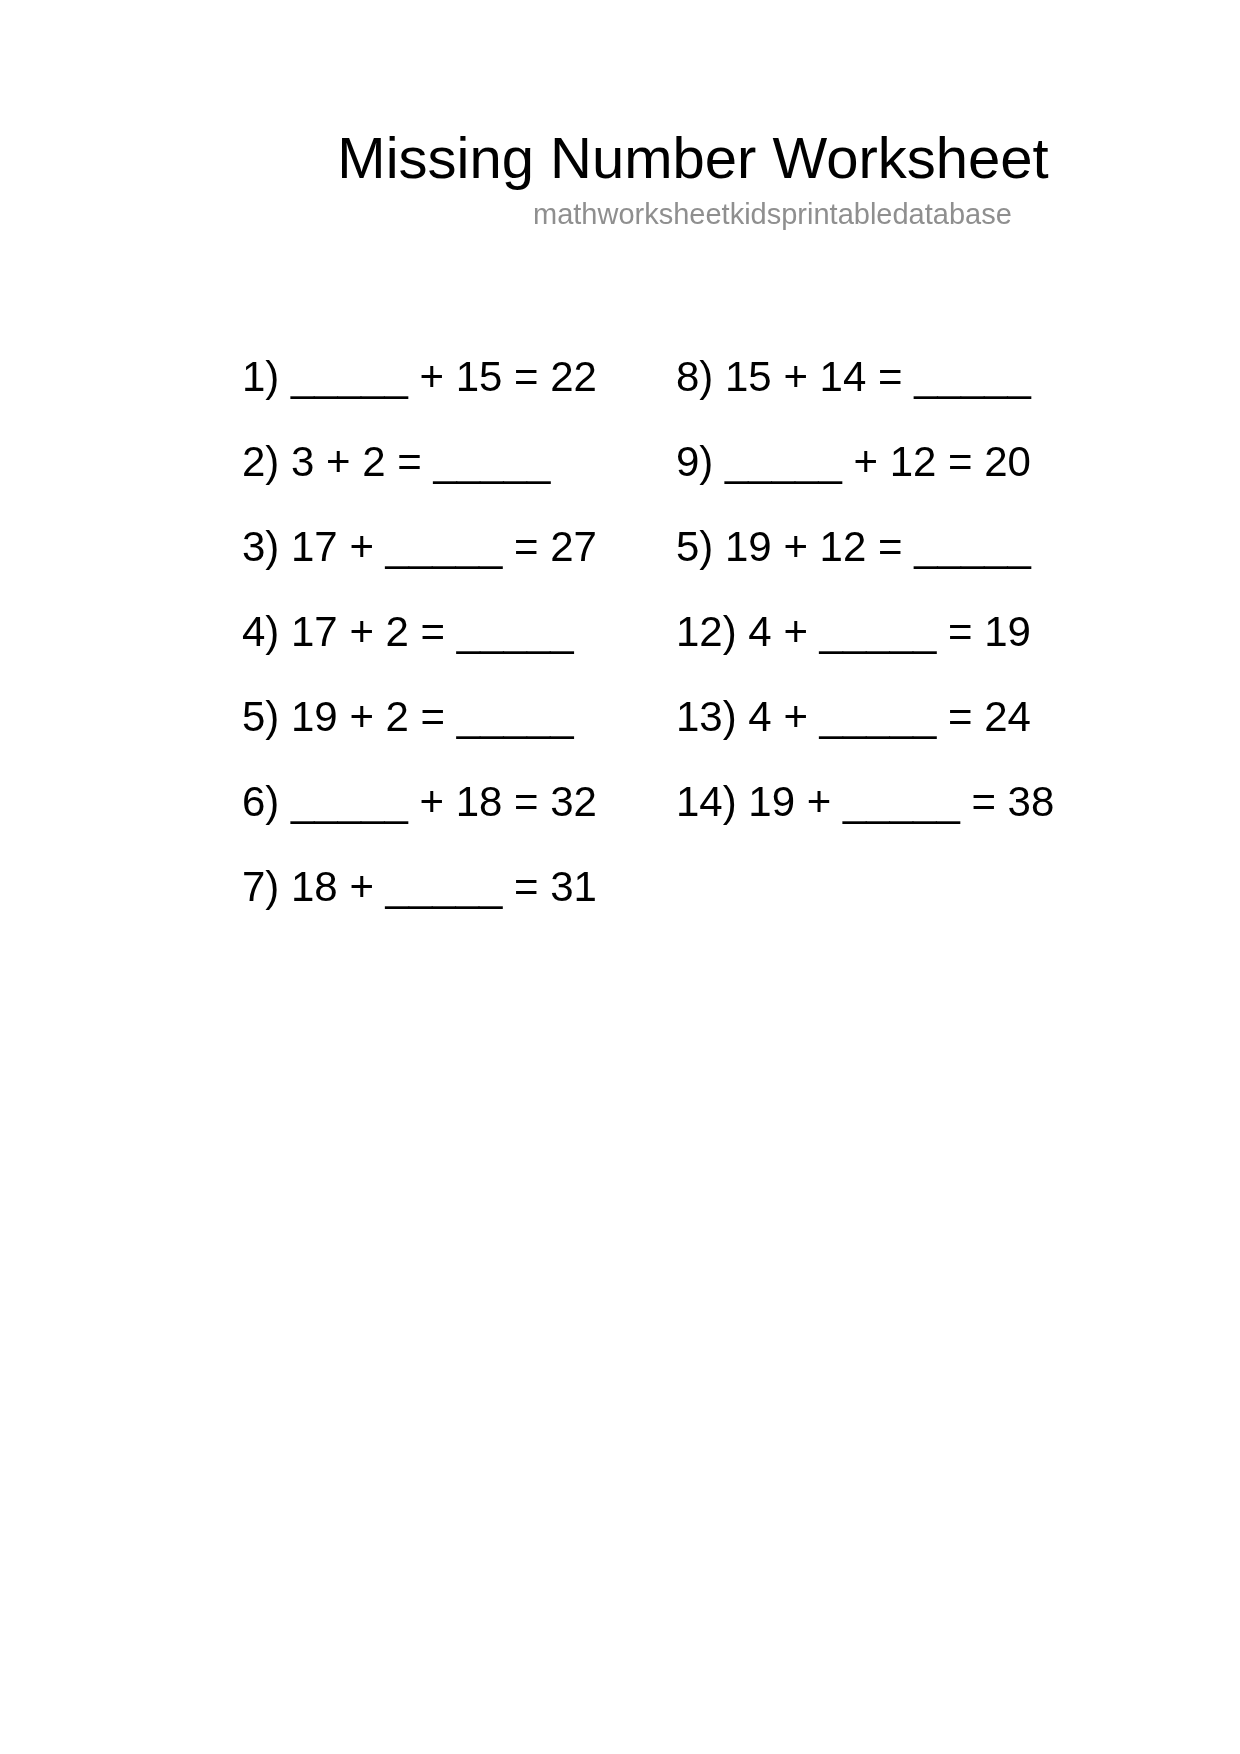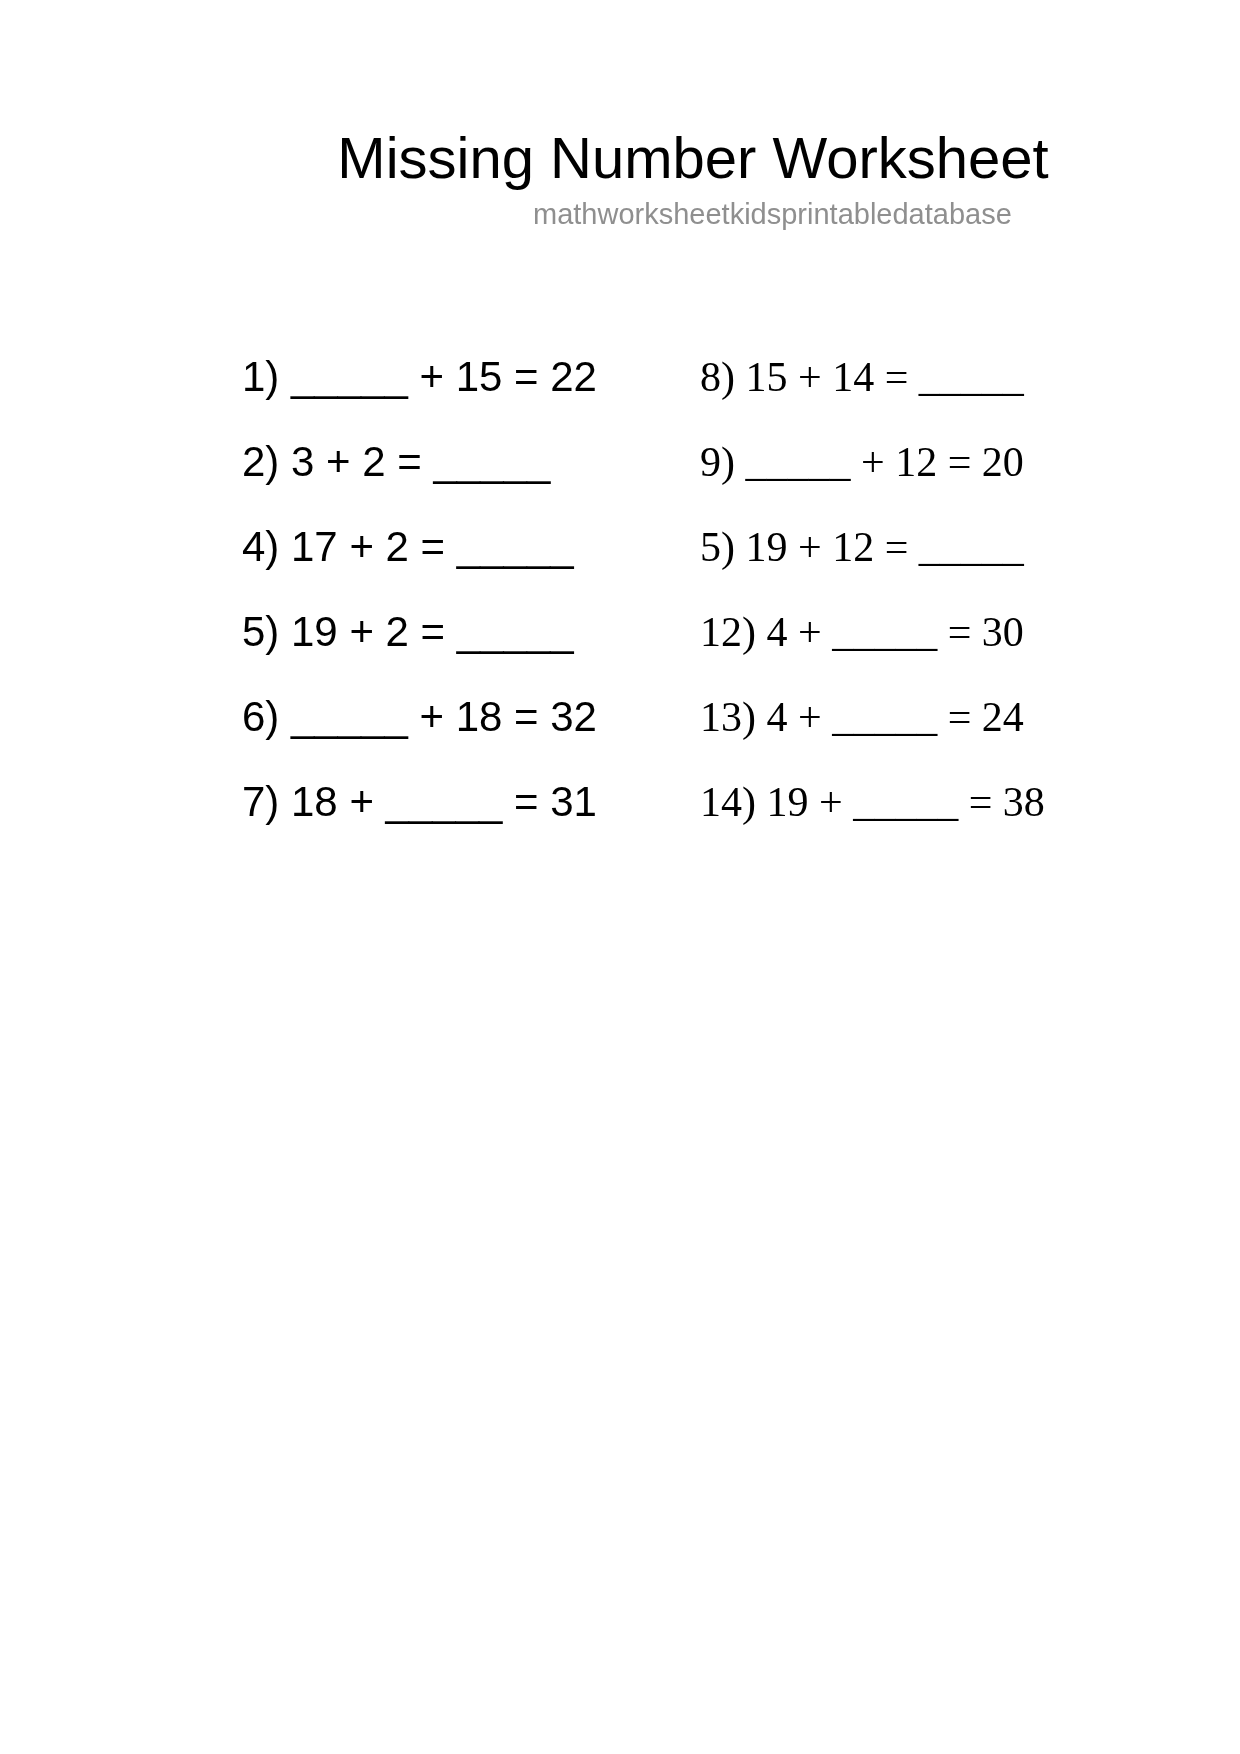--- a/index.html
+++ b/index.html
@@ -42,21 +42,21 @@
     position: absolute;
     top: 298px;
     left: 0;
     right: 0;
   }
   .col {
     position: absolute;
     top: 0;
   }
   .col-left  { left: 194px; }
-  .col-right { left: 652px; font-family: Liberation Serif, serif; }
+  .col-right { left: 628px; }
   .problem {
     height: 85px;
     display: flex;
     align-items: center;
     font-size: 42px;
     color: #000000;
     white-space: nowrap;
   }
 </style>
 </head>
@@ -66,29 +66,30 @@
 
   <h1 class="title">Missing Number Worksheet</h1>
 
   <div class="watermark">mathworksheetkidsprintabledatabase</div>
 
   <div class="problems">
 
     <div class="col col-left">
       <div class="problem">1) _____ + 15 = 22</div>
       <div class="problem">2) 3 + 2 = _____</div>
+      <div class="problem">3) 17 + _____ = 27</div>
       <div class="problem">4) 17 + 2 = _____</div>
       <div class="problem">5) 19 + 2 = _____</div>
       <div class="problem">6) _____ + 18 = 32</div>
       <div class="problem">7) 18 + _____ = 31</div>
     </div>
 
     <div class="col col-right">
       <div class="problem">8) 15 + 14 = _____</div>
       <div class="problem">9) _____ + 12 = 20</div>
       <div class="problem">5) 19 + 12 = _____</div>
-      <div class="problem">12) 4 + _____ = 30</div>
+      <div class="problem">12) 4 + _____ = 19</div>
       <div class="problem">13) 4 + _____ = 24</div>
       <div class="problem">14) 19 + _____ = 38</div>
     </div>
 
   </div>
 </div>
 
 </body></html>

